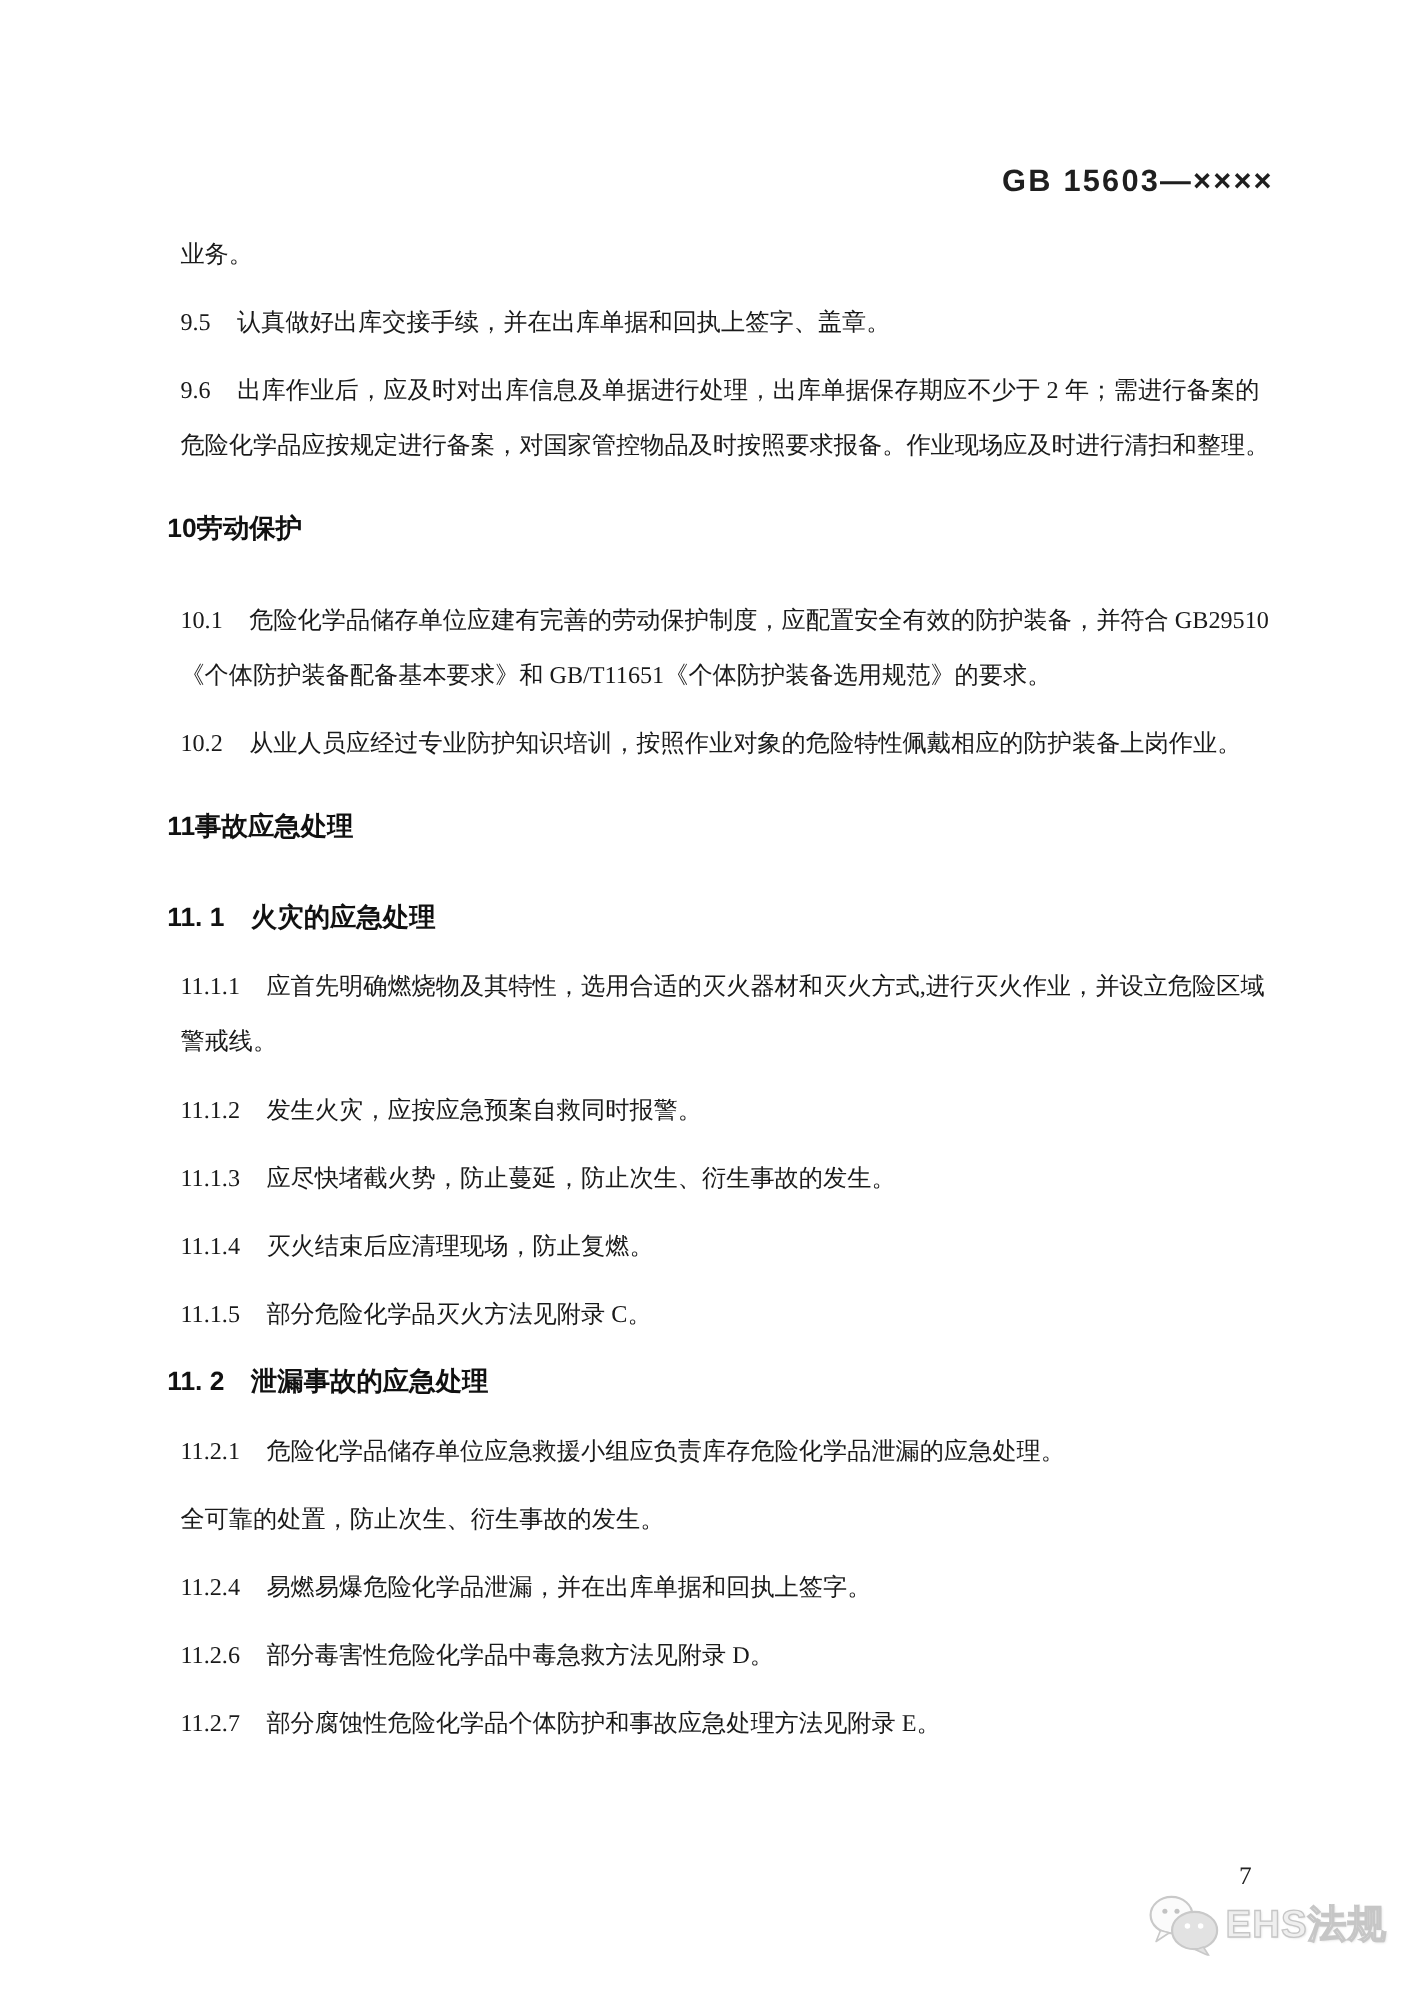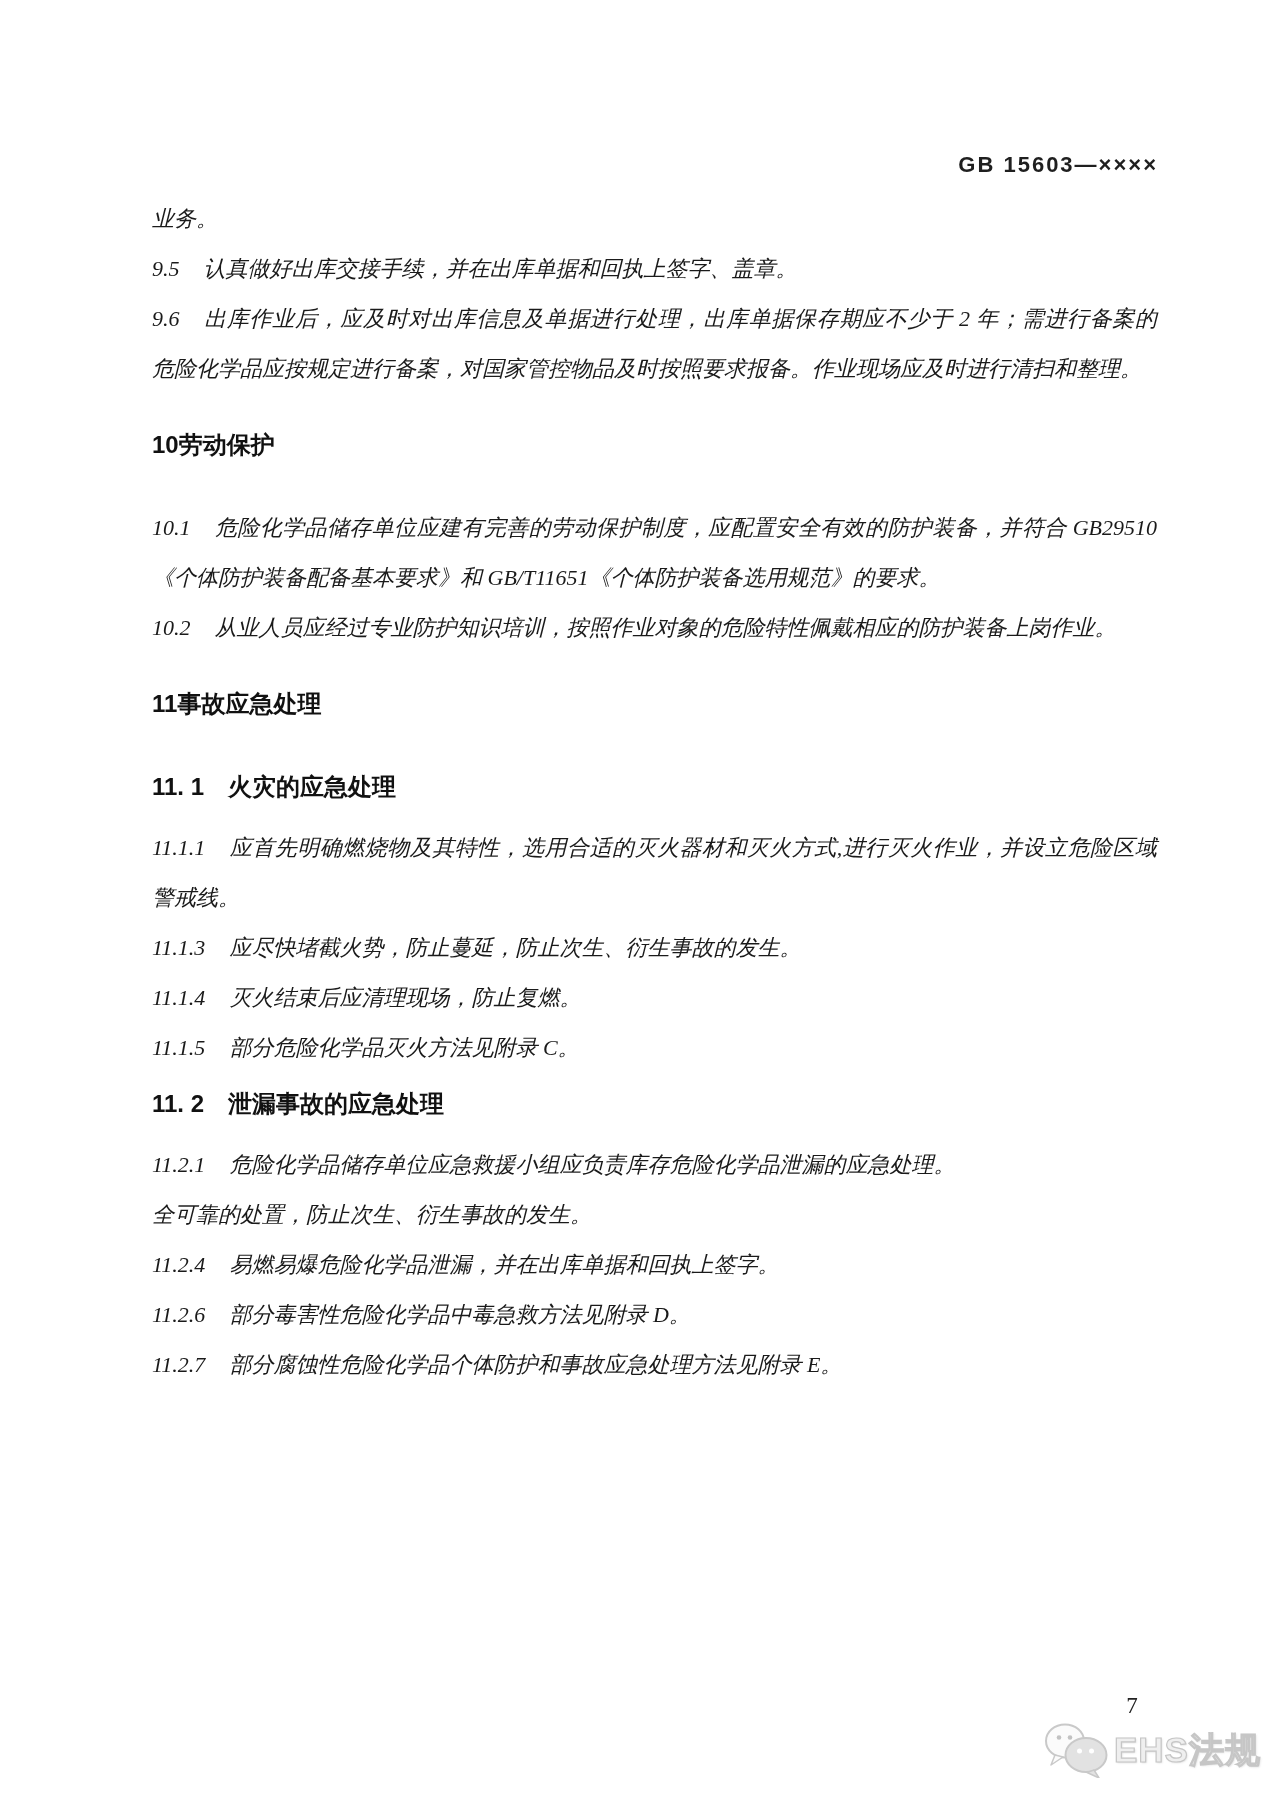--- a/index.html
+++ b/index.html
@@ -4,25 +4,25 @@
 <style>
   html,body { margin:0; padding:0; background:#ffffff; }
   .page {
     position:relative; width:1280px; height:1810px; background:#ffffff;
     font-family:"Liberation Serif","DejaVu Serif",serif;
     color:#1a1a1a; overflow:hidden;
   }
   .std-code {
     position:absolute; top:151px; right:122px;
     font-family:"Liberation Sans","DejaVu Sans",sans-serif;
-    font-weight:600; font-size:22px; letter-spacing:2px; color:#1f1f1f;
+    font-weight:600; font-size:28px; letter-spacing:2px; color:#1f1f1f;
     line-height:28px; white-space:nowrap;
   }
   .doc-body { position:absolute; left:152px; right:123px; top:0; padding-top:194px; }
-  .clause { margin:0;font-style:italic; }
+  .clause { margin:12px; }
   .line { height:50px; line-height:50px; font-size:22px; white-space:nowrap; }
   .line.fill { text-align:justify; text-align-last:justify; }
   .cnum { margin-right:24px; }
   .h1, .h2 {
     font-family:"Liberation Sans","DejaVu Sans",sans-serif;
     font-weight:bold; font-size:24px; color:#111;
     height:50px; line-height:50px; white-space:nowrap;
   }
   .h1 { margin:26px 0 33px 0; }
   .h2 { margin:6px 0 11px 0; }
@@ -69,20 +69,23 @@
       <div class="clause">
         <div class="line"><span class="cnum">10.2</span><span class="ctext">从业人员应经过专业防护知识培训，按照作业对象的危险特性佩戴相应的防护装备上岗作业。</span></div>
       </div>
       <div class="h1"><span class="hnum">11</span><span class="htitle">事故应急处理</span></div>
       <div class="h2"><span class="hnum">11. 1</span><span class="htitle">火灾的应急处理</span></div>
       <div class="clause">
         <div class="line fill"><span class="cnum">11.1.1</span><span class="ctext">应首先明确燃烧物及其特性，选用合适的灭火器材和灭火方式,进行灭火作业，并设立危险区域</span></div>
         <div class="line"><span class="ctext">警戒线。</span></div>
       </div>
       <div class="clause">
+        <div class="line"><span class="cnum">11.1.2</span><span class="ctext">发生火灾，应按应急预案自救同时报警。</span></div>
+      </div>
+      <div class="clause">
         <div class="line"><span class="cnum">11.1.3</span><span class="ctext">应尽快堵截火势，防止蔓延，防止次生、衍生事故的发生。</span></div>
       </div>
       <div class="clause">
         <div class="line"><span class="cnum">11.1.4</span><span class="ctext">灭火结束后应清理现场，防止复燃。</span></div>
       </div>
       <div class="clause">
         <div class="line"><span class="cnum">11.1.5</span><span class="ctext">部分危险化学品灭火方法见附录 C。</span></div>
       </div>
       <div class="h2"><span class="hnum">11. 2</span><span class="htitle">泄漏事故的应急处理</span></div>
       <div class="clause">

